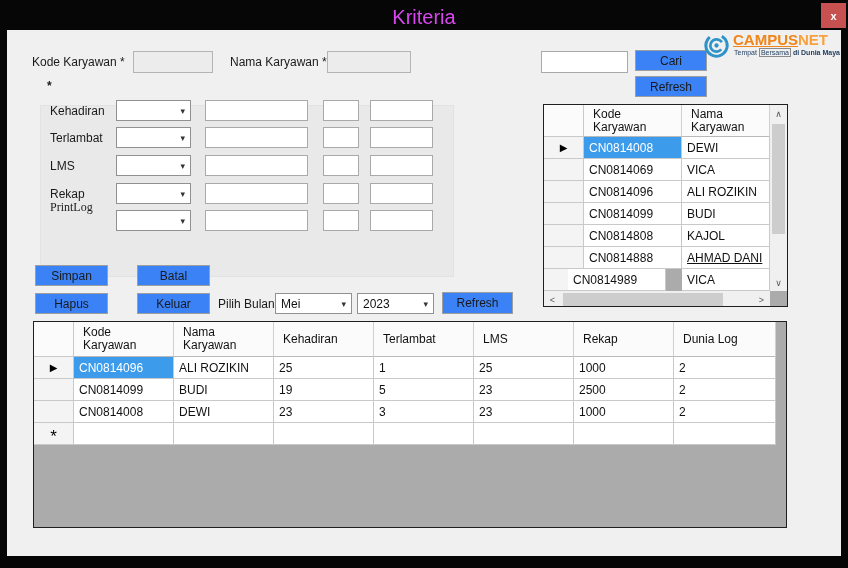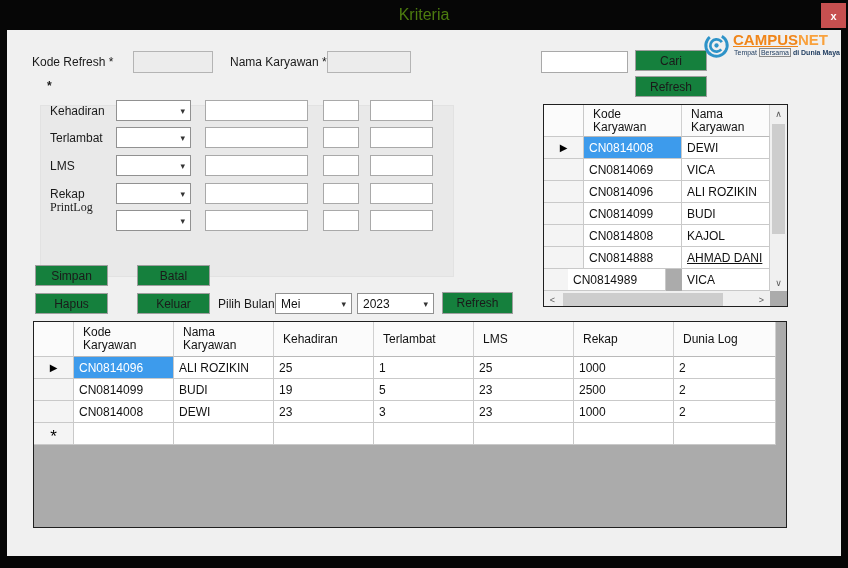--- a/index.html
+++ b/index.html
@@ -1,26 +1,26 @@
 <!DOCTYPE html>
 <html><head>
 <meta charset="utf-8">
 <style>
   html,body{margin:0;padding:0;background:#2b2b2b;}
   *{box-sizing:border-box;font-family:"Liberation Sans",sans-serif;}
   .window{position:relative;width:848px;height:568px;background:#060606;overflow:hidden;}
   .titlebar{position:absolute;left:0;top:0;width:848px;height:30px;background:#060606;}
-  .win-title{position:absolute;left:0;right:0;top:6px;text-align:center;color:#4d7c0f;font-size:16px;}
+  .win-title{position:absolute;left:0;right:0;top:6px;text-align:center;color:#d946ef;font-size:20px;}
   .close-btn{position:absolute;left:821px;top:3px;width:25px;height:25px;background:#c75050;color:#fff;
     font-size:11px;font-weight:bold;display:flex;align-items:center;justify-content:center;cursor:pointer;}
   .client{position:absolute;left:7px;top:30px;width:834px;height:526px;background:#f0f0f0;}
   .lbl{position:absolute;font-size:12px;color:#1a1a1a;white-space:nowrap;}
   .tb{position:absolute;border:1px solid #a9a9a9;background:#fff;font-size:12px;padding:0 4px;outline:none;}
   .tb.disabled{background:#ececec;border-color:#b4b4b4;}
-  .btn{position:absolute;background:#15803d;border:1px solid #9e9e9e;font-size:12px;color:#1a1a1a;
+  .btn{position:absolute;background:#3b82f6;border:1px solid #9e9e9e;font-size:12px;color:#1a1a1a;
     display:flex;align-items:center;justify-content:center;cursor:pointer;padding:4px;}
   .combo{position:absolute;background:#fff;border:1px solid #919191;display:flex;align-items:center;
     justify-content:flex-end;font-size:12px;cursor:pointer;}
   .combo .val{position:absolute;left:5px;top:3px;font-size:12px;color:#111;}
   .combo .arrow{color:#333;font-size:9px;margin-right:5px;}
   .grouppanel{position:absolute;left:33px;top:75px;width:414px;height:172px;background:#e9e9e9;border:1px solid #e2e2e2;}
   
   .grid{position:absolute;border:1px solid #1f1f1f;background:#ababab;overflow:hidden;}
   .gh{position:absolute;background:#fbfbfb;border-right:1px solid #d0d0d0;border-bottom:1px solid #b9b9b9;
      font-size:12px;color:#111;display:flex;align-items:center;white-space:pre-line;line-height:13px;padding-left:9px;}
@@ -47,21 +47,21 @@
 <body>
 
 <div class="window">
   <div class="titlebar">
     <span class="win-title">Kriteria</span>
     <div class="close-btn">x</div>
   </div>
 
   <div class="client">
 
-    <span class="lbl" style="left:25px;top:25px;">Kode Refresh *</span>
+    <span class="lbl" style="left:25px;top:25px;">Kode Karyawan *</span>
     <input class="tb disabled" style="left: 126px; top: 21px; width: 80px; height: 22px;">
     <span class="lbl" style="left:223px;top:25px;">Nama Karyawan *</span>
     <input class="tb disabled" style="left: 320px; top: 21px; width: 84px; height: 22px;">
 
     <div class="grouppanel"></div>
     <span class="lbl" style="left:40px;top:49px;font-weight:bold;">*</span>
 
     <span class="lbl" style="left:43px;top:74px;">Kehadiran</span>
     <div class="combo" style="left:109px;top:70px;width:75px;height:21px;">
         <span class="arrow">▾</span>

